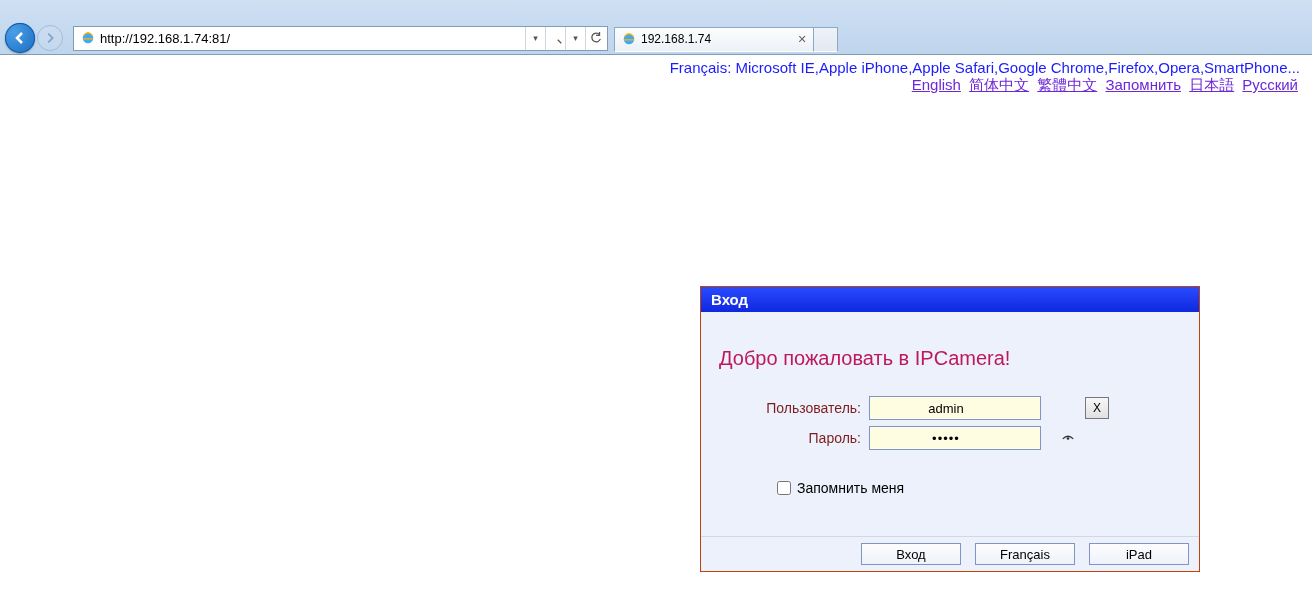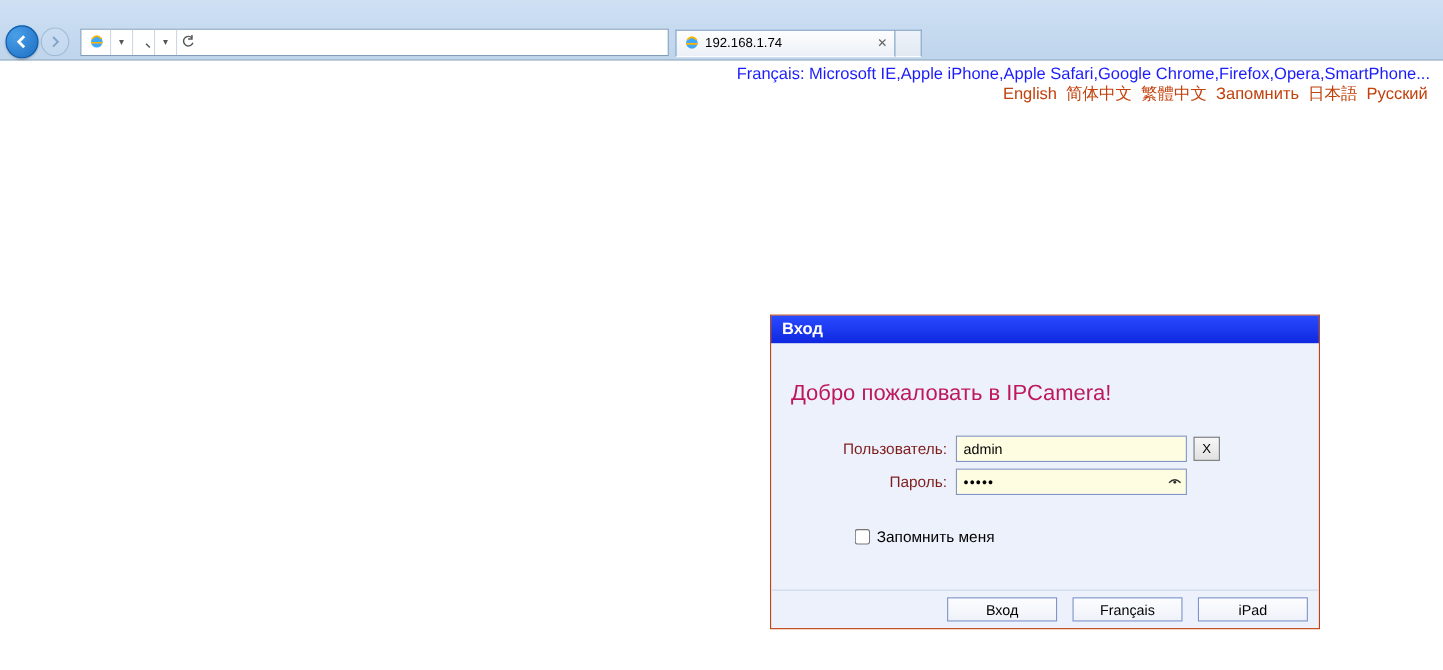--- a/index.html
+++ b/index.html
@@ -117,21 +117,22 @@
   font-family: Arial, sans-serif;
   font-size:15px;
 }
 .lang-line {
   text-align:right;
   padding:0 12px 4px 0;
   font-family: Arial, sans-serif;
   font-size:15px;
 }
 .lang-line a {
-  color:#c2410c;
+  color:#6d28d9;
+  text-decoration:underline;
   margin:0 2px;
   cursor:pointer;
 }
 
 
 .login {
   position:absolute;
   left:700px;
   top:286px;
   width:500px;
@@ -165,27 +166,28 @@
   text-align:right;
   padding-right:8px;
   font-size:14px;
   color:#7f1d1d;
 }
 .finput-wrap{
   position:relative;
   width:210px;
 }
 .finput {
-  width:210px;
+  width:172px;
   height:24px;
   background:#fffde1;
   border:1px solid #7f94c9;
   padding:0 24px 0 6px;
   font-size:13px;
   font-family:inherit;
+  text-align:center;
 }
 .pwd-dots{
   letter-spacing:1px;
   font-family:Arial;
 }
 .infield-btn{
   position:absolute;
   right:3px; top:50%;
   transform:translateY(-50%);
   width:16px; height:16px;
@@ -239,20 +241,21 @@
         </svg>
     </div>
 
     <div class="addr-wrap">
       <span class="ie-icon">
         <svg width="14" height="14" viewBox="0 0 16 16">
           <circle cx="8" cy="8" r="6"></circle>
           <path d="M3 5 Q8 -1 13 5 M2 9 L14 9"></path>
         </svg>
       </span>
+      <input class="url-input" value="http://192.168.1.74:81/" style="">
       <div class="addr-split dd">▾</div>
       <div class="addr-split search">
         <svg width="14" height="14" viewBox="0 0 16 16">
             <circle cx="7" cy="7" r="4" fill="none"></circle>
             <path d="M10 10 L14 14"></path>
           </svg>
       </div>
       <div class="addr-split dd">▾</div>
       <div class="addr-split refresh">
         <svg width="14" height="14" viewBox="0 0 16 16">

